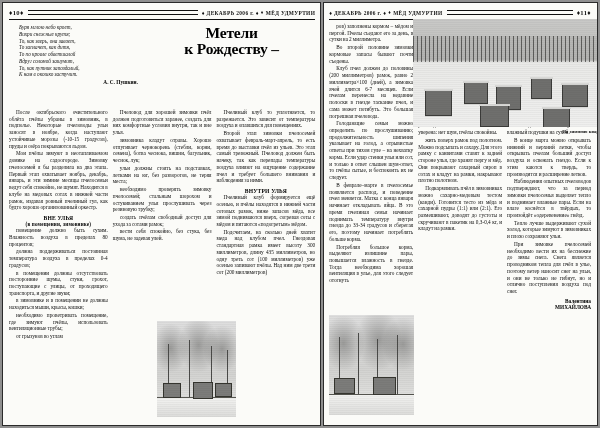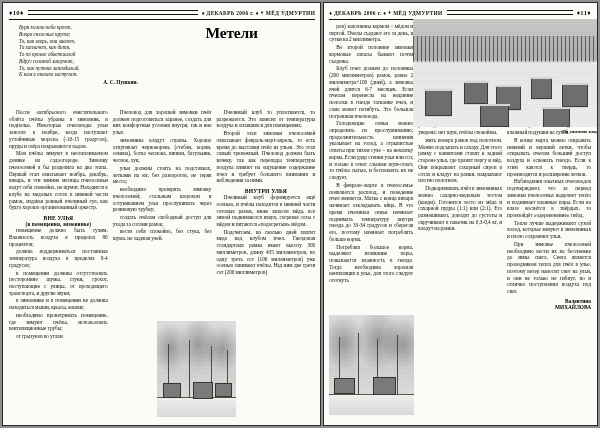--- a/index.html
+++ b/index.html
@@ -104,20 +104,21 @@
           <div>Вдруг соломой зашумит,</div>
           <div>То, как путник запоздалый,</div>
           <div>К нам в окошко застучит.</div>
         </div>
         <div class="epi-sign">А. С. Пушкин.</div>
       </div>
 
       <div class="top-right">
         <div class="headline">
           <span class="inline-block">Метели</span>
+          <span class="inline-block">к Рождеству –</span>
         </div>
       </div>
     </div>
 
     <div class="cols">
       <div class="col">
         <p class="body">После октябрьского очистительного облёта пчёлы убраны в зимовник, в подполье. Некоторые пчеловоды ульи заносят в ноябре, когда наступают устойчивые морозы (-10-15 градусов), пруды и озёра покрываются льдом.</p>
         <p class="body">Мои пчёлы зимуют в неотапливаемом домике на садоогороде. Зимовку пчелосемей я бы разделила на два этапа. Первый этап охватывает ноябрь, декабрь, январь, и эти зимние месяцы пчелосемьи ведут себя спокойно, не шумят. Находится в клубе на медовых сотах в нижней части рамок, издавая ровный пчелиный гул, как будто хорошо организованный оркестр.</p>
 
         <div class="sub">

